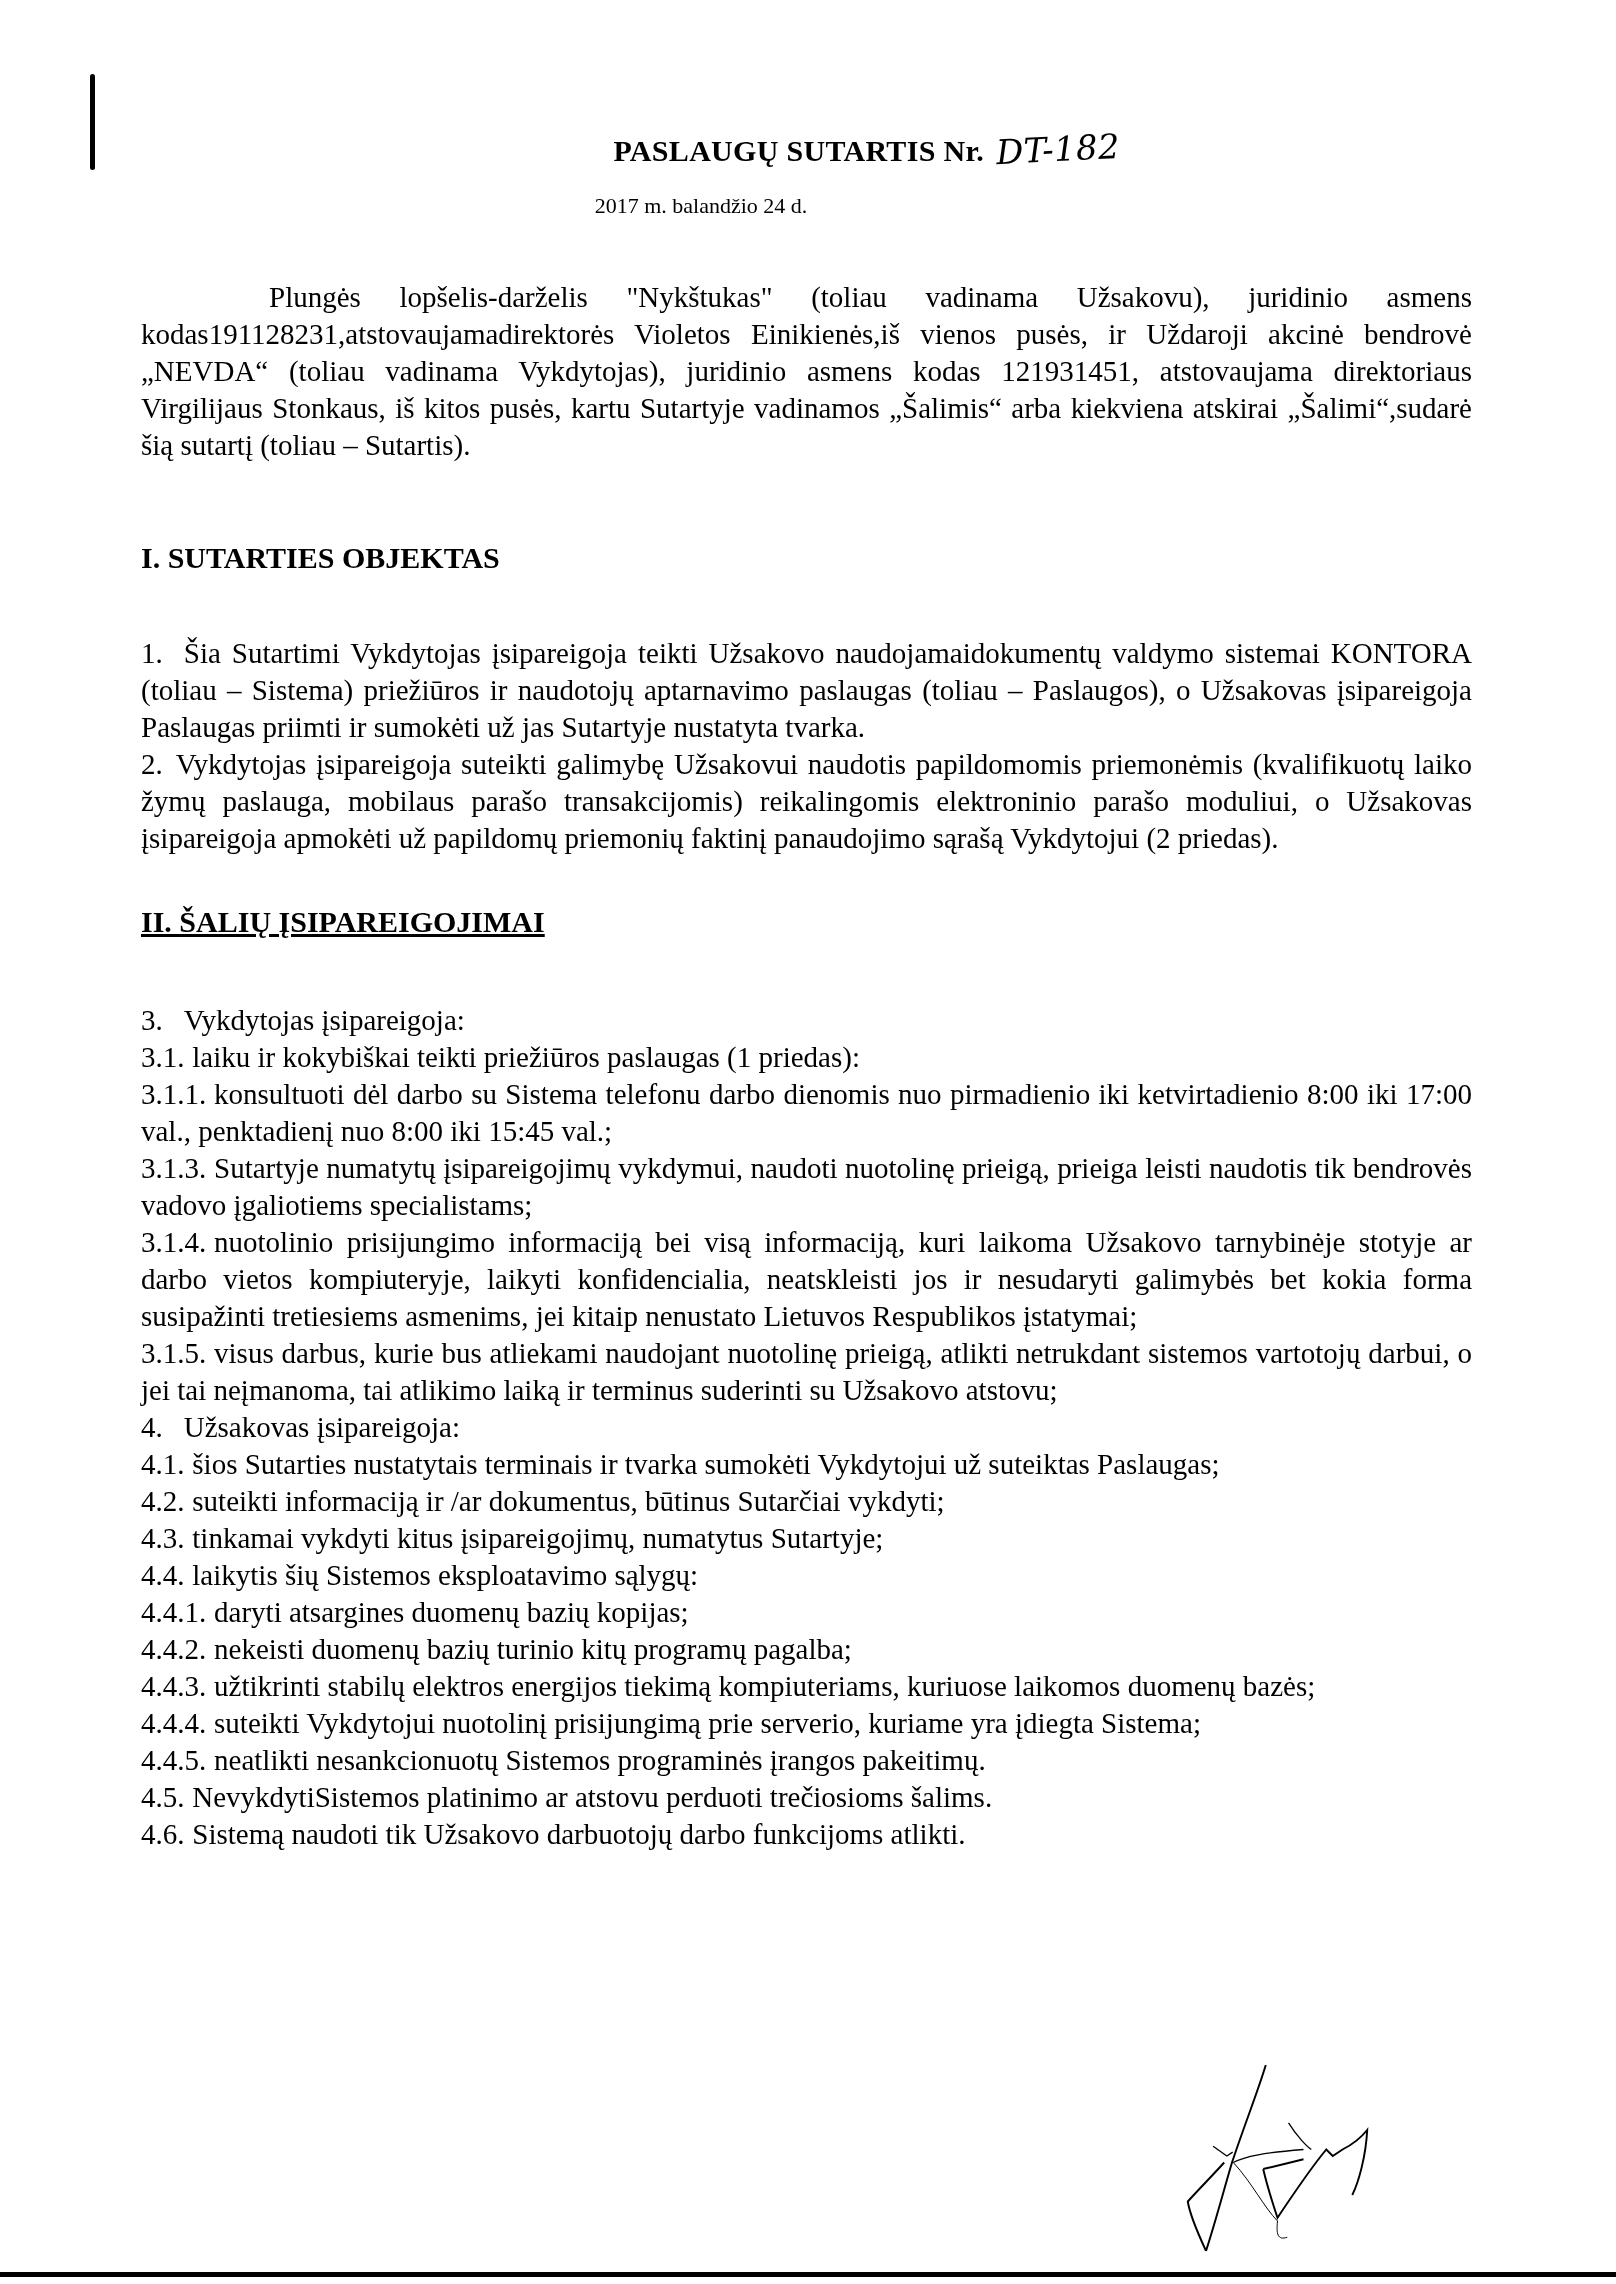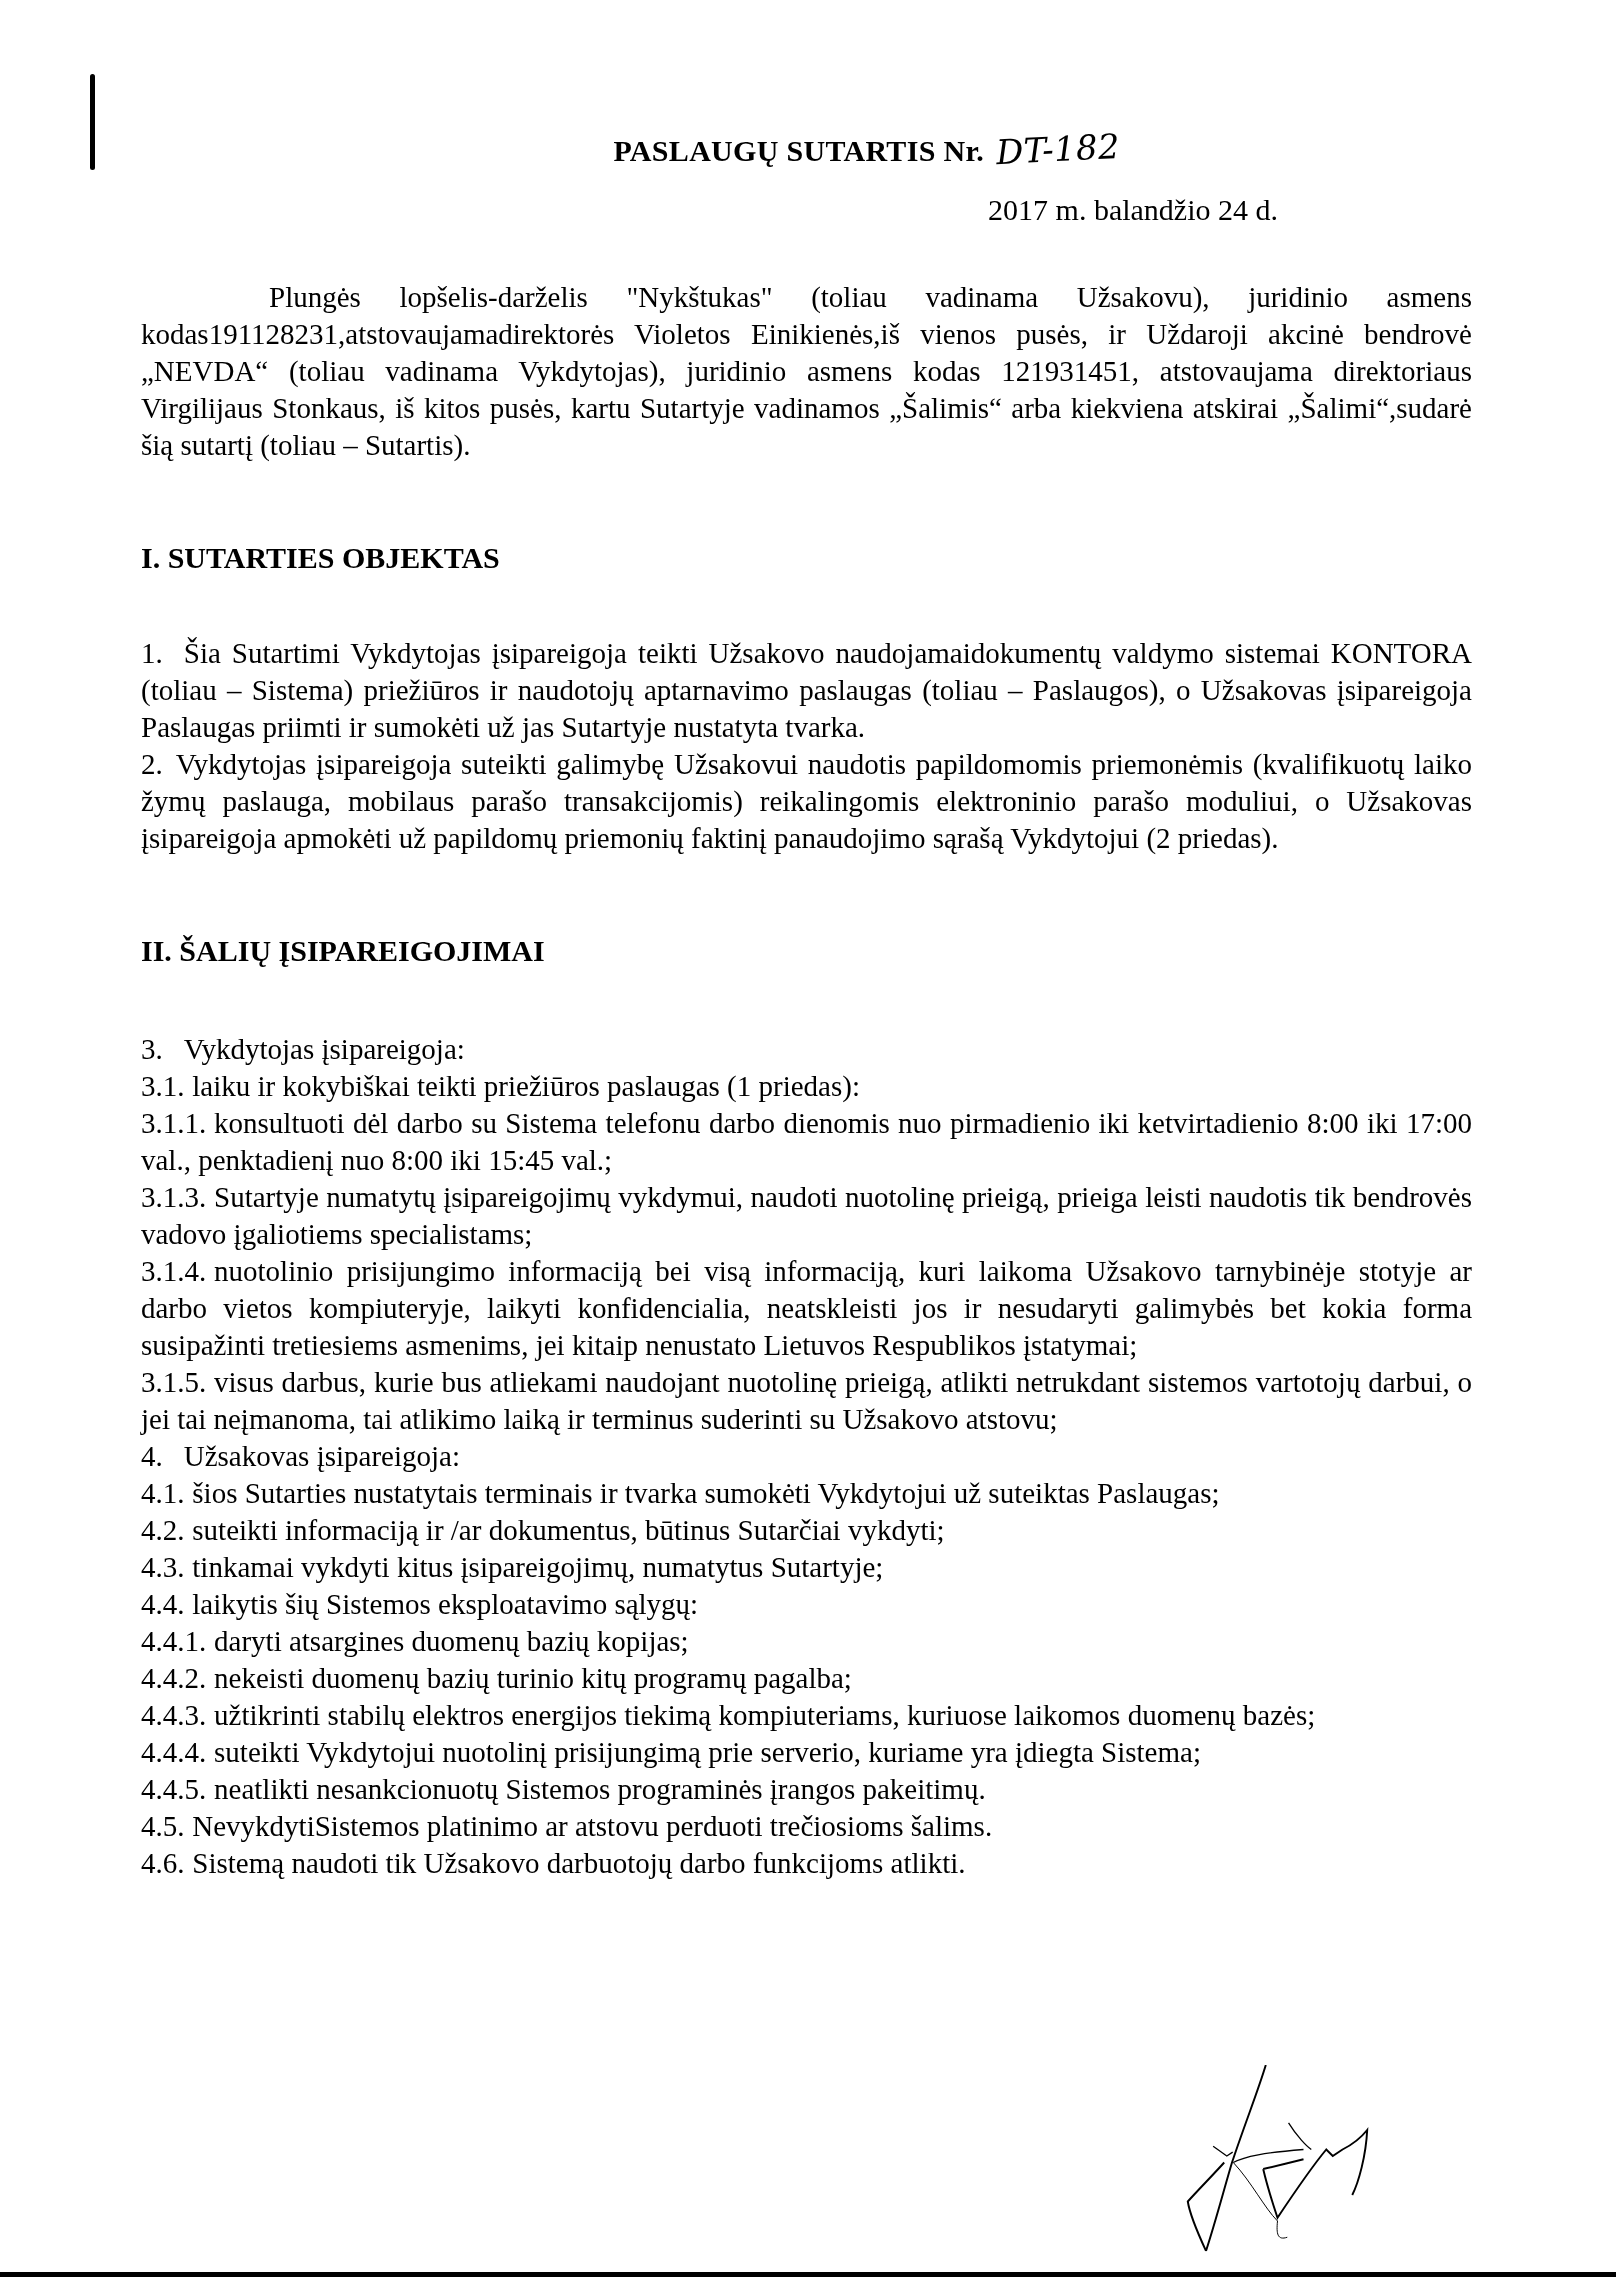--- a/index.html
+++ b/index.html
@@ -16,36 +16,36 @@
     position: absolute; left: 0; width: 1616px; top: 129px; text-align: center;
     font-size: 30px; font-weight: bold; letter-spacing: 0.3px;
     padding-left: 117px; box-sizing: border-box;
   }
   .title-line .handwritten {
     font-family: "DejaVu Serif", serif; font-style: italic; font-weight: normal;
     font-size: 34px; display: inline-block; transform: rotate(-3deg);
     margin-left: 3.9px;
   }
   .date-line {
-    position: absolute; left: 0; width: 1278px; top: 193px; text-align: right;
-    font-size: 30px; padding-left: 124px; box-sizing: border-box;
+    position: absolute; left: 0; width: 1278px; top: 193px; text-align: center;
+    font-size: 22px; padding-left: 124px; box-sizing: border-box;
   }
   .content {
     position: absolute; left: 141px; width: 1331px; top: 279px;
     font-size: 29px; line-height: 37px;
   }
   .para {
     text-align: justify; text-align-last: left; margin: 0;
   }
   .intro { text-indent: 128px; }
   .heading {
     text-align: left; font-weight: bold; font-size: 30px; margin: 0;
   }
   .h1 { margin-top: 75px; margin-bottom: 59px; }
-  .h2 { margin-top: 75px; margin-bottom: 62px; }
+  .h2 { margin-top: 46px; margin-bottom: 62px; text-decoration: underline; }
   .item { margin: 0; text-align: justify; text-align-last: left; }
   .signature {
     position: absolute; left: 1147px; top: 2065px; width: 313px; height: 195px;
   }
   .bottom-rule {
     position: absolute; left: 0; top: 2272px; width: 1616px; height: 4.6px; background: #000;
   }
 </style>
 </head>
 <body>

